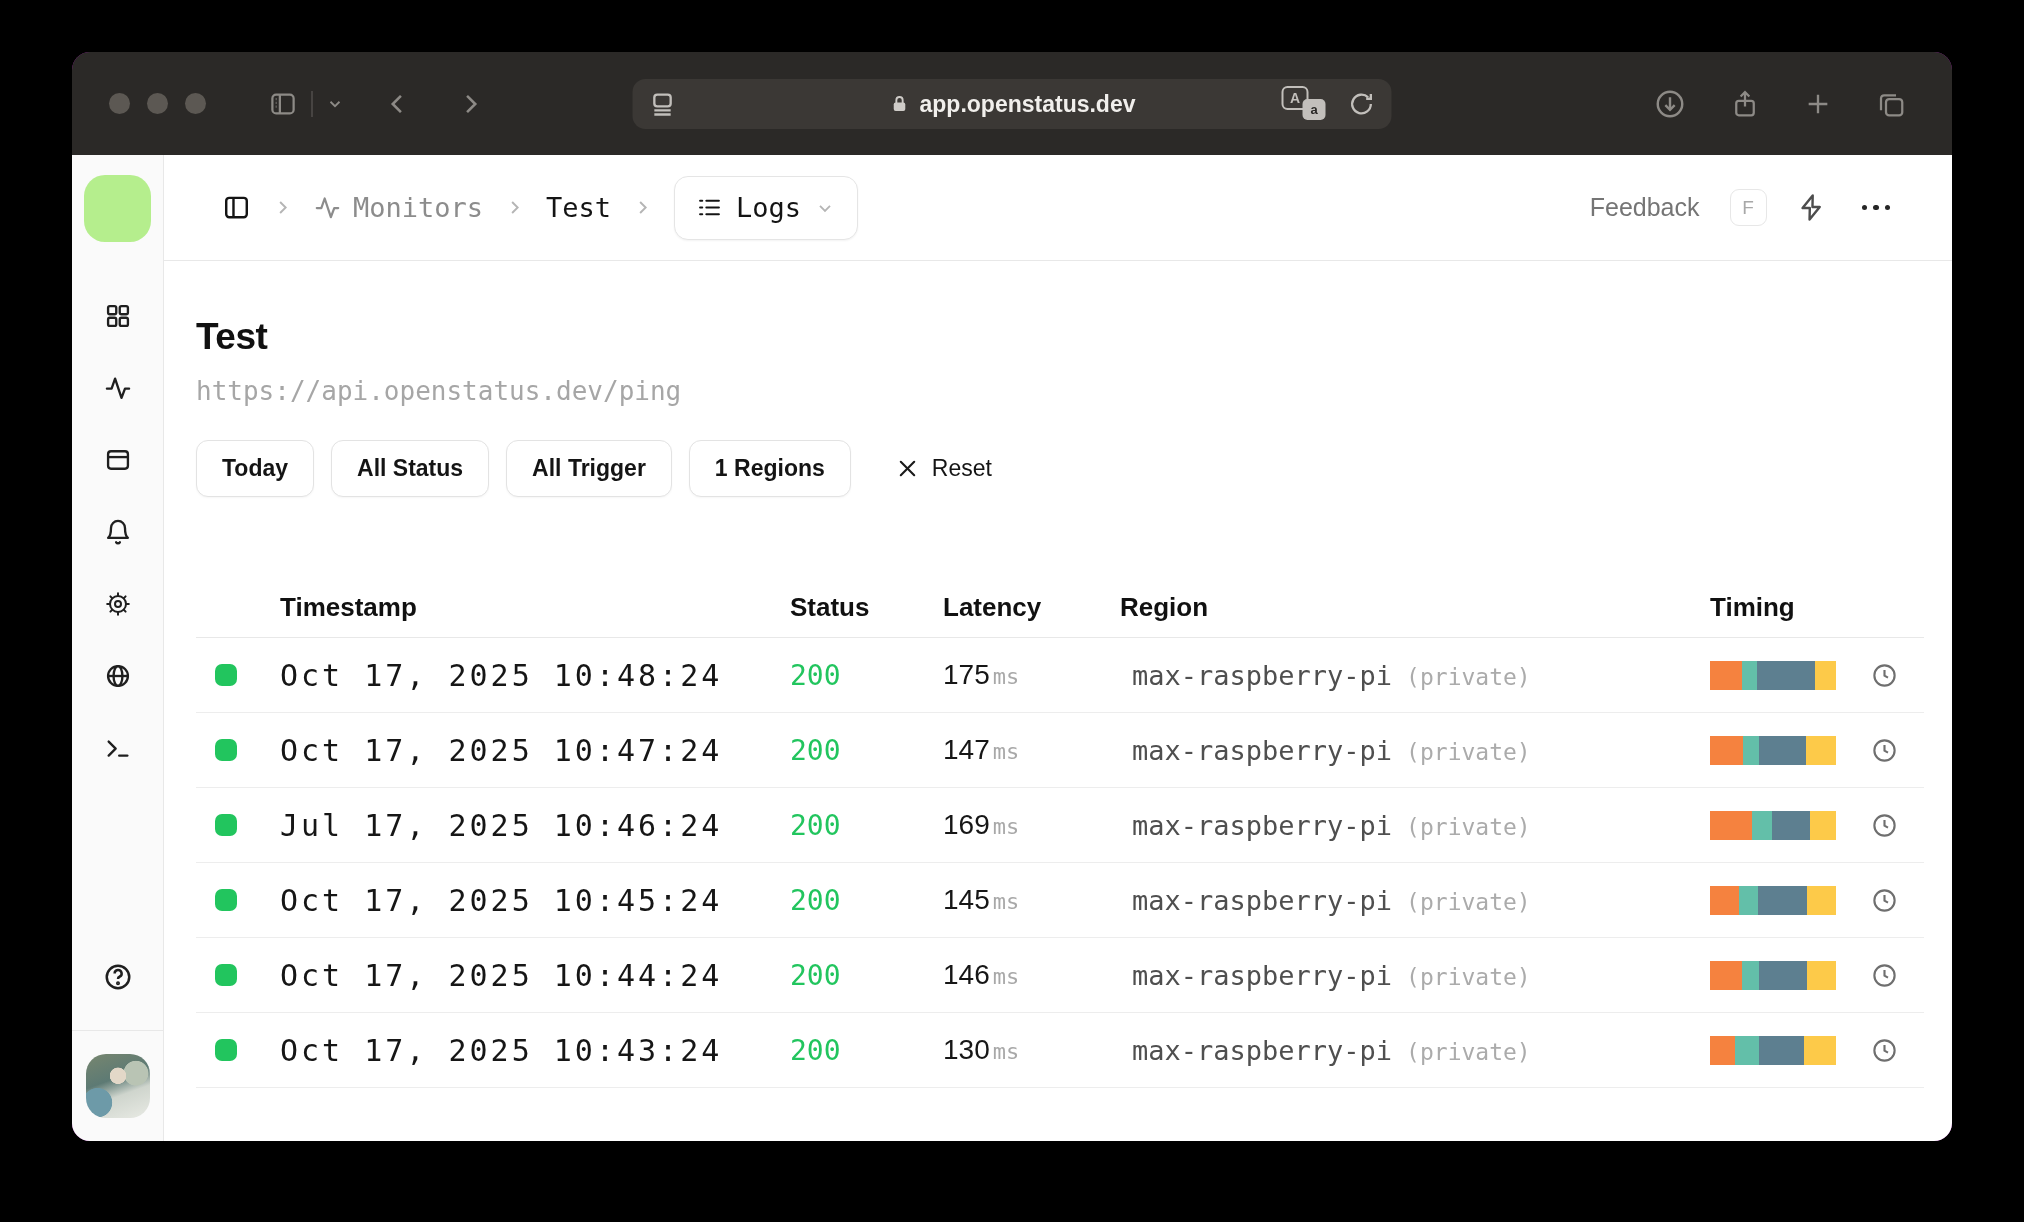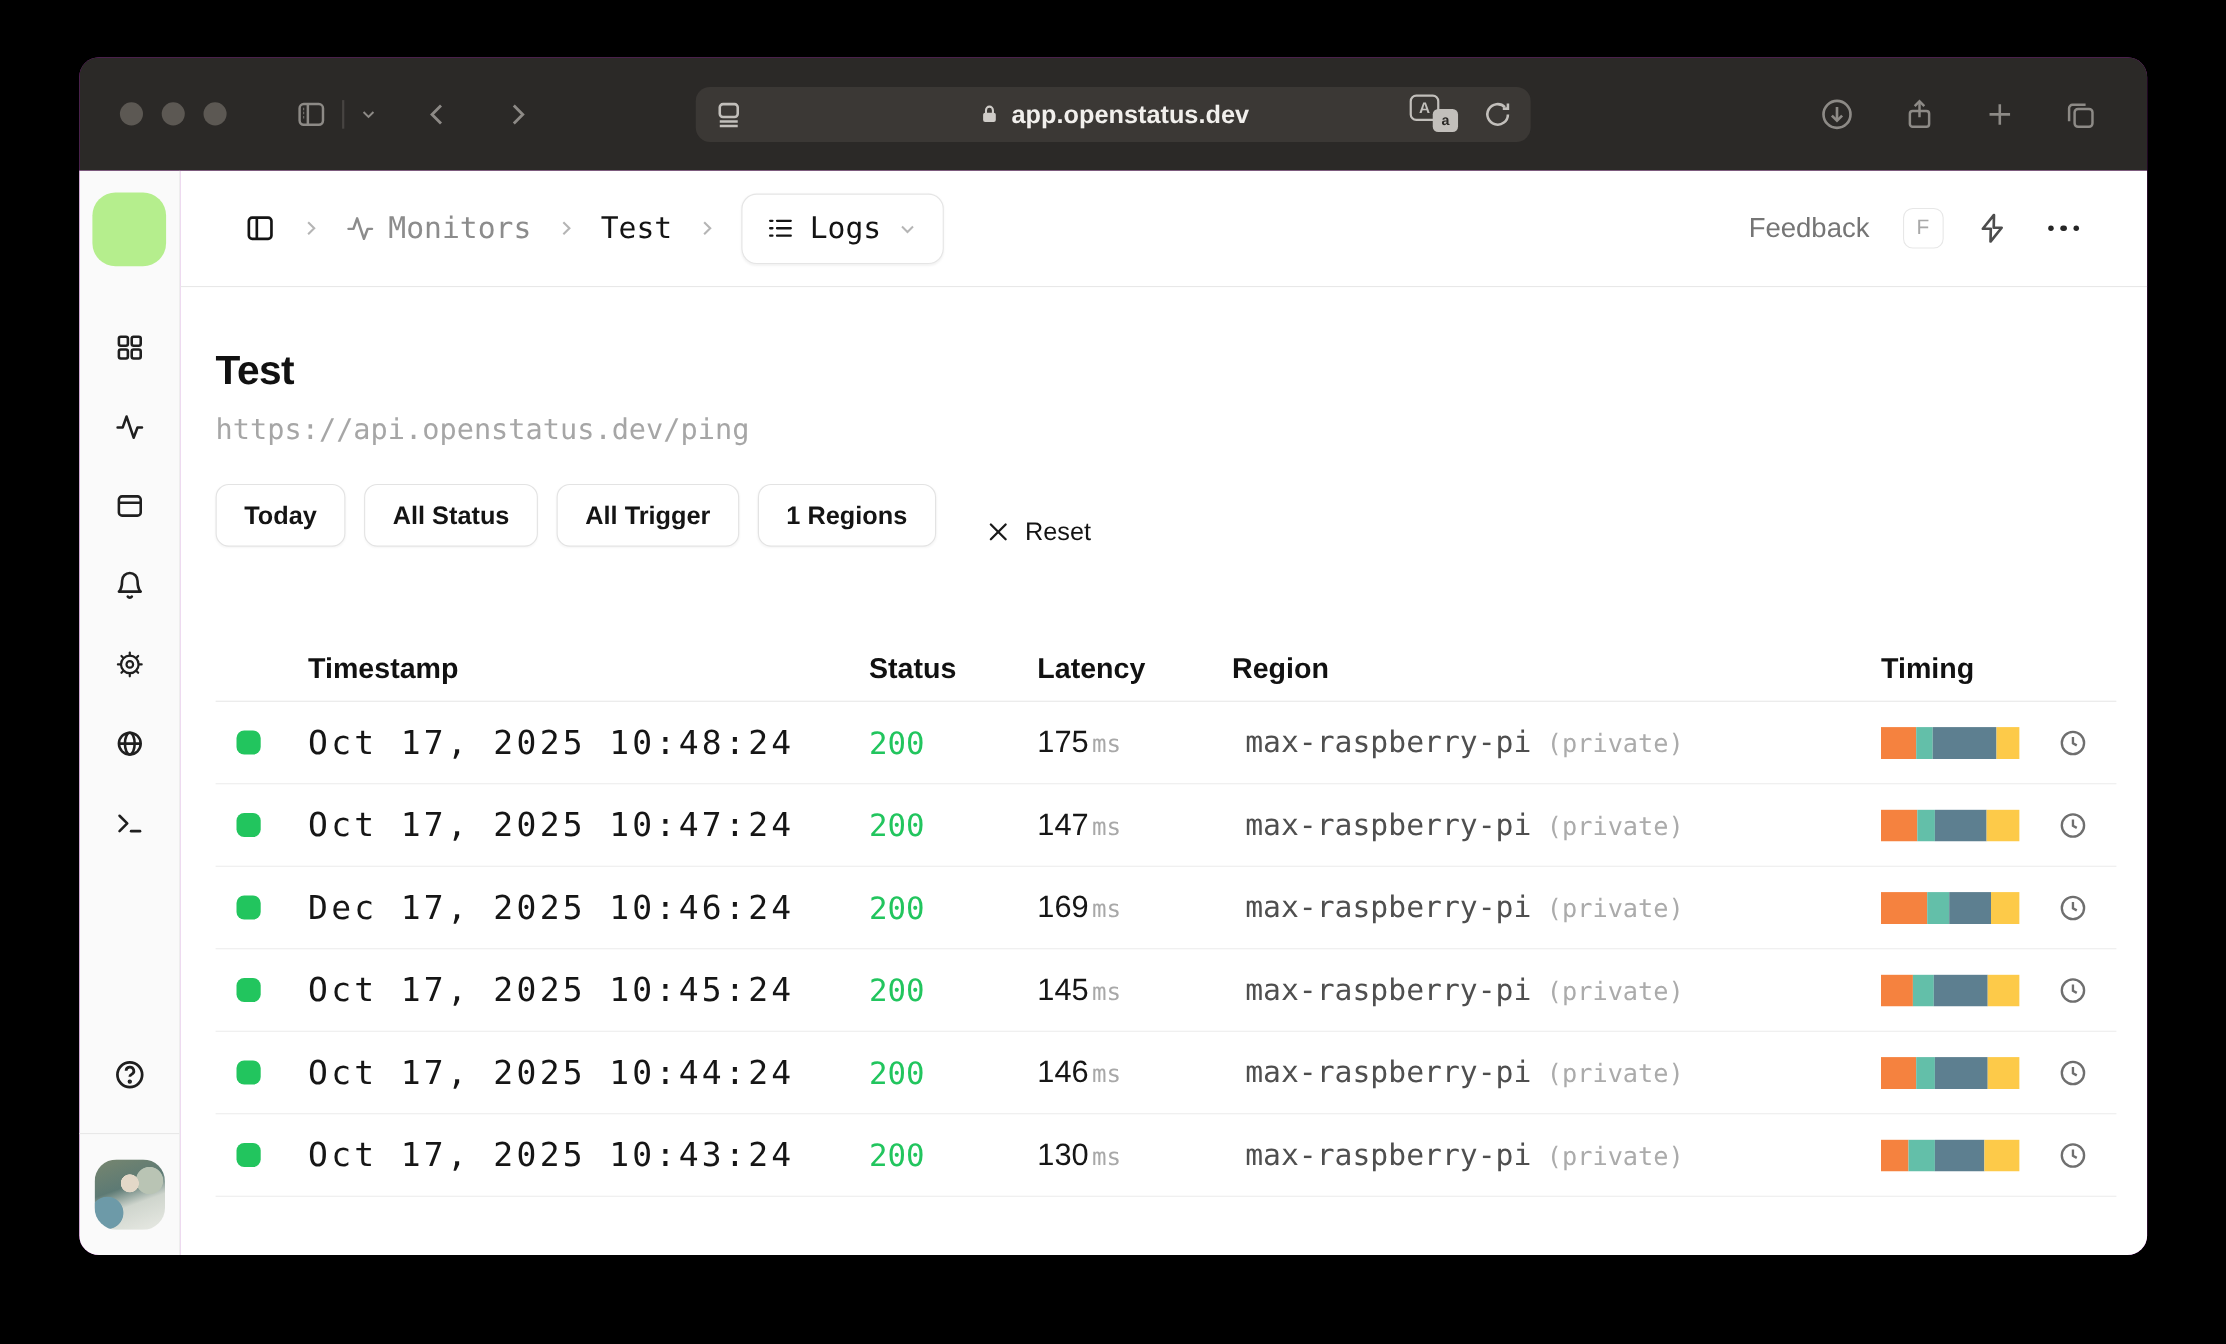--- a/index.html
+++ b/index.html
@@ -70,21 +70,21 @@
   .fkey { width:37px; height:37px; border:1.5px solid #e7e7e7; border-radius:9px;
     display:grid; place-items:center; color:#a8a8a8; font-size:19px; }
   .zap-btn { background:none; border:none; color:#4d4d4d; display:flex; cursor:pointer; }
   .dots-btn { background:none; border:none; display:flex; gap:6px; align-items:center; padding:6px; cursor:pointer; }
   .dots-btn i { width:5.5px; height:5.5px; border-radius:50%; background:#262626; }
 
   
   .content { flex:1; padding:0 28px 0 32px; }
   .page-title { margin-top:55px; font-size:37px; font-weight:700; color:#111; letter-spacing:-0.5px; }
   .endpoint { margin-top:18px; font-size:26px; color:#a6a6a6; }
-  .filters { margin-top:34px; display:flex; align-items:flex-end; gap:17px; }
+  .filters { margin-top:34px; display:flex; align-items:center; gap:17px; }
   .fbtn { height:57px; padding:0 25px; border:1.5px solid #e3e3e3; border-radius:12px; background:#fff;
     font-family:"Liberation Sans", sans-serif; font-size:23px; font-weight:600; color:#141414;
     box-shadow:0 1px 2px rgba(0,0,0,.04); cursor:pointer; }
   .reset-btn { margin-left:28px; display:flex; align-items:center; gap:13px; background:none; border:none;
     font-size:23px; font-weight:500; color:#141414; cursor:pointer; }
 
   
   .table { margin-top:80px; }
   .thead, .tr { display:grid; grid-template-columns:72px 510px 152px 178px 590px 146px 1fr; align-items:center; }
   .thead { height:61px; border-bottom:1px solid #e8e8e8; font-size:26px; font-weight:600; color:#111; }
@@ -464,21 +464,21 @@
                       <path d="M12 7.2v5l3.1 1.7"></path>
                     </svg>
                   </span>
     </div>
   </div>
 
   <div class="tr">
     <div class="td-dot">
                   <span class="dot" style="background: rgb(34, 197, 94);"></span>
                 </div>
-    <div class="td-ts mono c-ts">Dec 17, 2025 10:46:24</div>
+    <div class="td-ts mono c-ts">Jul 17, 2025 10:46:24</div>
     <div class="td-status mono c-status" style="color: rgb(34, 197, 94);">200</div>
     <div class="td-lat">
       <span class="c-lat-num">169</span>
                   <span class="c-lat-unit mono">ms</span>
     </div>
     <div class="td-region">
       <span class="c-region-name mono">max-raspberry-pi</span>
                   <span class="c-region-note mono">(private)</span>
     </div>
     <div class="td-timing">

